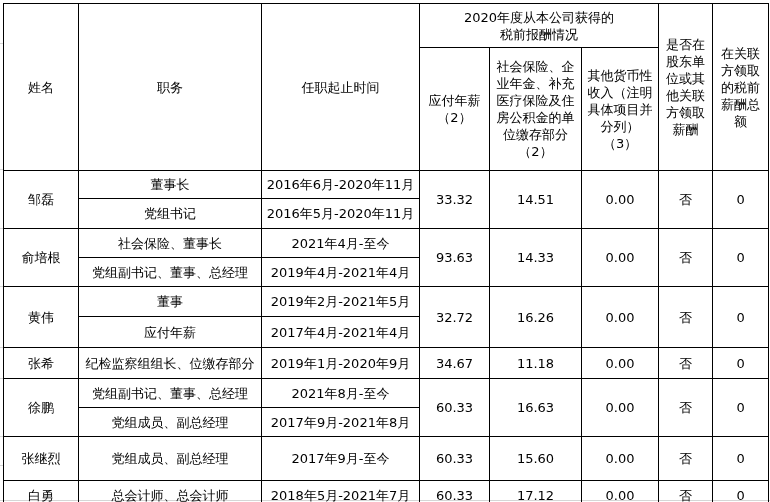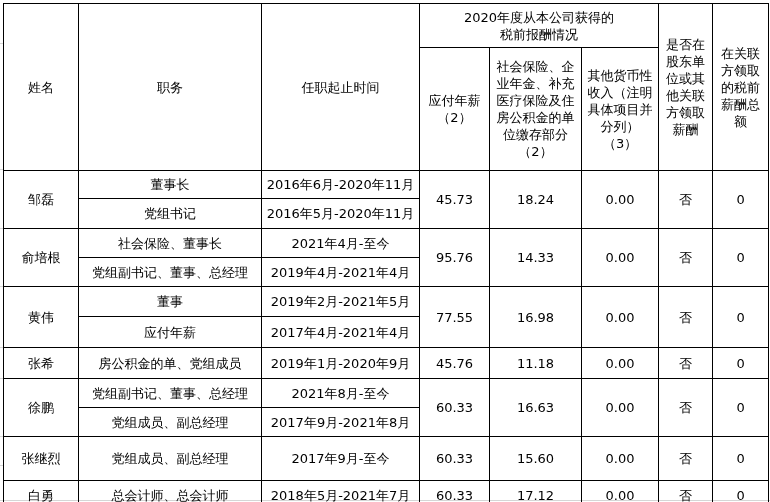--- a/index.html
+++ b/index.html
@@ -118,66 +118,66 @@
 收入（注明
 具体项目并
 分列）
 （3）</th>
       </tr>
 
       <tr style="height:28px">
         <td rowspan="2">邹磊</td>
         <td>董事长</td>
         <td>2016年6月-2020年11月</td>
-        <td rowspan="2">45.73</td>
-        <td rowspan="2">18.24</td>
+        <td rowspan="2">33.32</td>
+        <td rowspan="2">14.51</td>
         <td rowspan="2">0.00</td>
         <td rowspan="2">否</td>
         <td rowspan="2">0</td>
       </tr>
       <tr style="height:30px">
         <td>党组书记</td>
         <td>2016年5月-2020年11月</td>
       </tr>
 
       <tr style="height:29px">
         <td rowspan="2">俞培根</td>
         <td>社会保险、董事长</td>
         <td>2021年4月-至今</td>
-        <td rowspan="2">95.76</td>
+        <td rowspan="2">93.63</td>
         <td rowspan="2">14.33</td>
         <td rowspan="2">0.00</td>
         <td rowspan="2">否</td>
         <td rowspan="2">0</td>
       </tr>
       <tr style="height:29px">
         <td>党组副书记、董事、总经理</td>
         <td>2019年4月-2021年4月</td>
       </tr>
 
       <tr style="height:30px">
         <td rowspan="2">黄伟</td>
         <td>董事</td>
         <td>2019年2月-2021年5月</td>
-        <td rowspan="2">77.55</td>
-        <td rowspan="2">16.98</td>
+        <td rowspan="2">32.72</td>
+        <td rowspan="2">16.26</td>
         <td rowspan="2">0.00</td>
         <td rowspan="2">否</td>
         <td rowspan="2">0</td>
       </tr>
       <tr style="height:31px">
         <td>应付年薪</td>
         <td>2017年4月-2021年4月</td>
       </tr>
 
       <tr style="height:31px">
         <td>张希</td>
-        <td>房公积金的单、党组成员</td>
+        <td>纪检监察组组长、位缴存部分</td>
         <td>2019年1月-2020年9月</td>
-        <td>45.76</td>
+        <td>34.67</td>
         <td>11.18</td>
         <td>0.00</td>
         <td>否</td>
         <td>0</td>
       </tr>
 
       <tr style="height:29px">
         <td rowspan="2">徐鹏</td>
         <td>党组副书记、董事、总经理</td>
         <td>2021年8月-至今</td>

